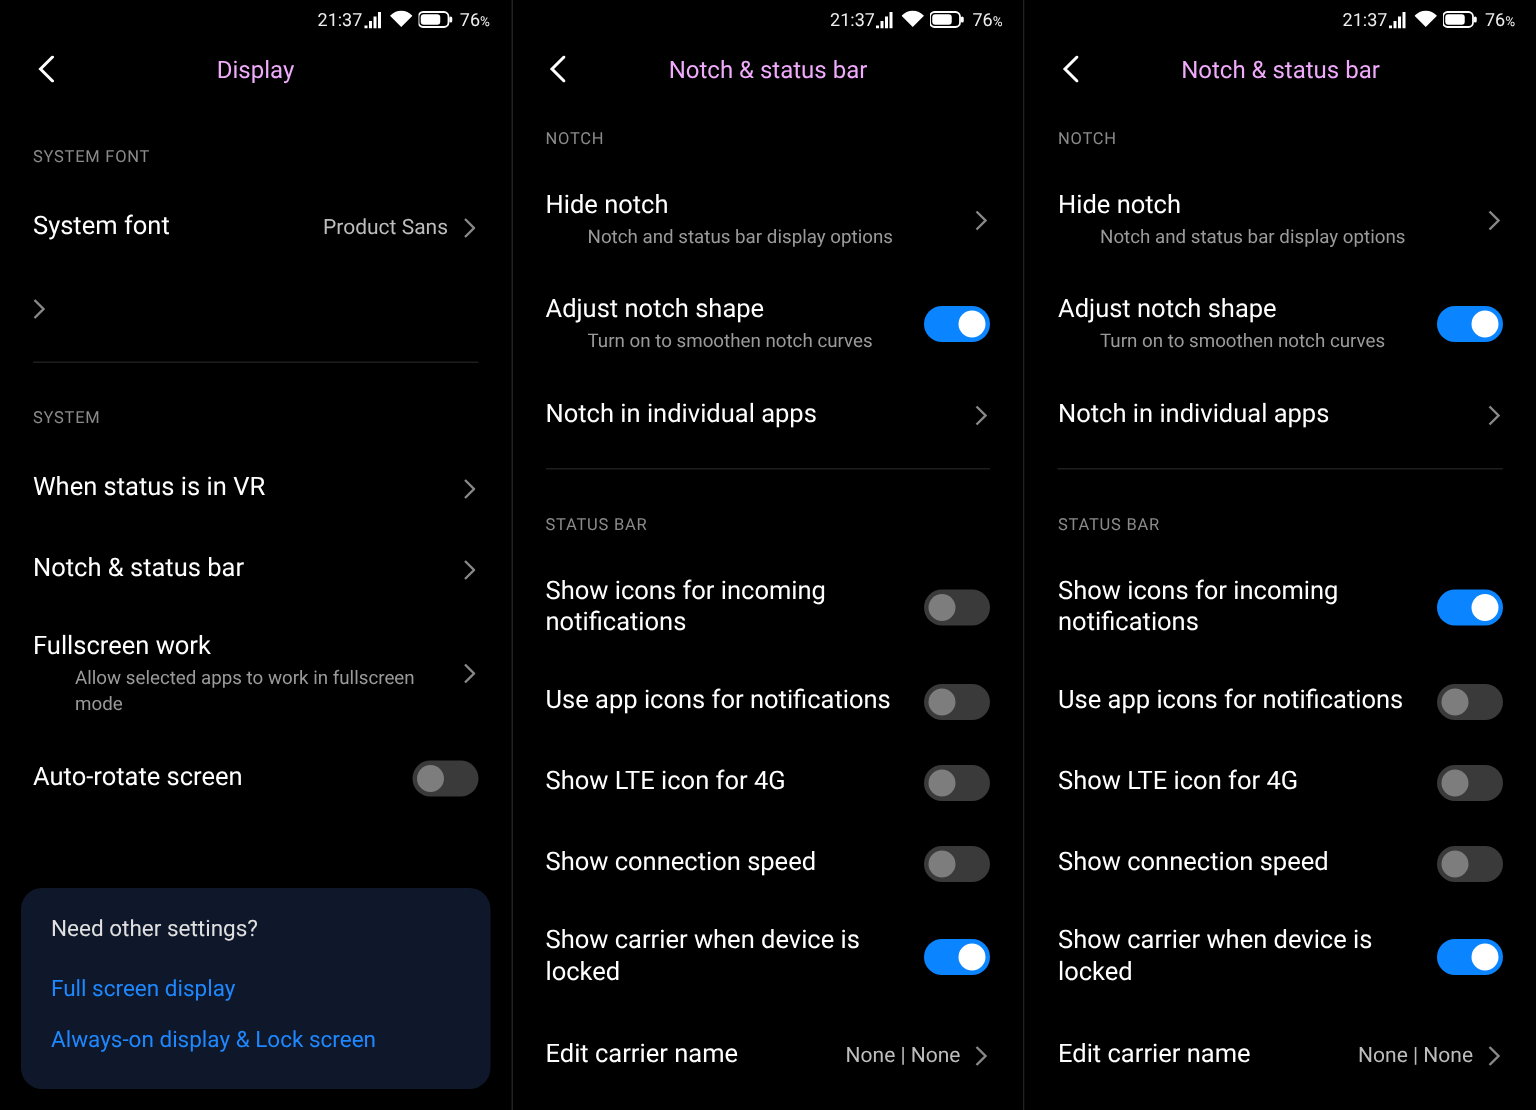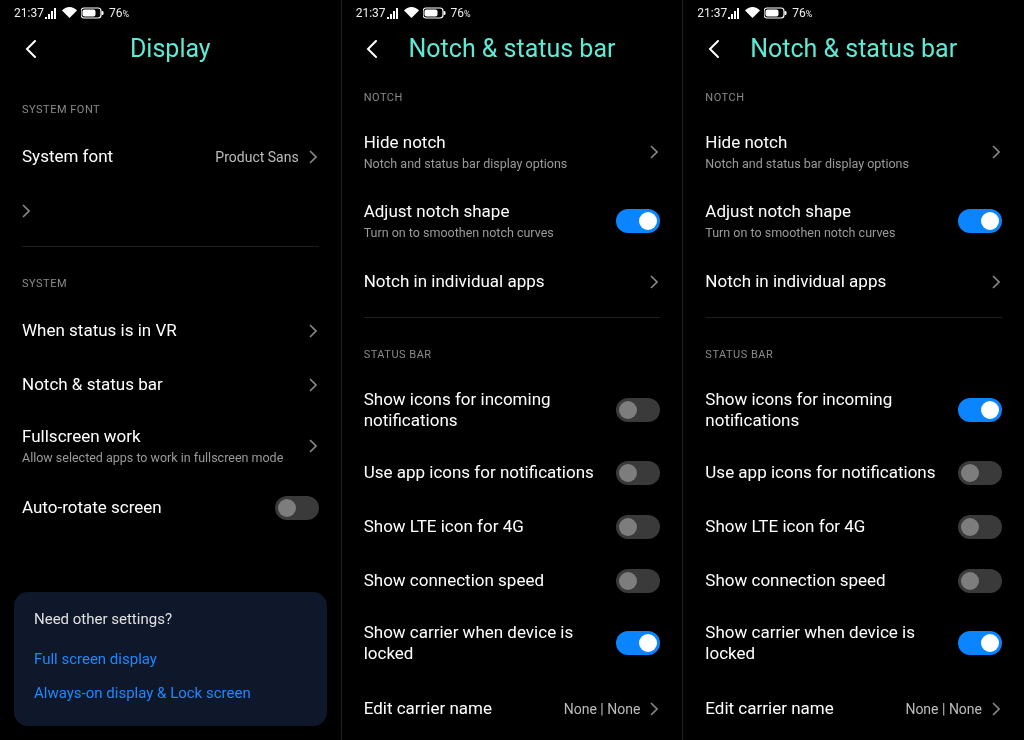--- a/index.html
+++ b/index.html
@@ -2,35 +2,35 @@
 <html><head>
 <meta charset="utf-8">
 <style>
   * { box-sizing: border-box; margin: 0; padding: 0; }
   html, body { width: 1024px; height: 740px; overflow: hidden; background:#000; font-family: -apple-system, "Segoe UI", Roboto, Arial, sans-serif; }
   .screens { display:flex; width:1024px; height:740px; }
   .screen { flex:1; background:#000; color:#fff; position:relative; height:740px; overflow:hidden; }
   .screen:not(:last-child){ border-right:1px solid #222; }
 
   
-  .statusbar { display:flex; justify-content:flex-start; align-items:center; padding:6px 14px 4px; font-size:12px; color:#eee; }
+  .statusbar { display:flex; justify-content:flex-end; align-items:center; padding:6px 14px 4px; font-size:12px; color:#eee; }
   .statusbar .right { display:flex; align-items:center; gap:4px; }
   .sig, .wifi, .batt { display:inline-block; }
   .sig svg, .wifi svg, .batt svg { display:block; }
 
   .titlebar { display:flex; align-items:center; padding:10px 18px 18px; }
   .back { width:24px; height:24px; display:flex; align-items:center; justify-content:center; color:#fff; }
-  .title { flex:1; text-align:center; font-size:25px; font-weight:400; color:#5eead4; padding-right:24px; }
+  .title { flex:1; text-align:center; font-size:16px; font-weight:400; color:#f0abfc; padding-right:24px; }
 
   .section-label { font-size:11px; letter-spacing:0.5px; color:#8a8a8a; padding:22px 22px 14px; }
 
   .row { display:flex; align-items:center; padding:14px 22px; min-height:54px; }
   .row .txt { flex:1; min-width:0; }
   .row .txt .primary { font-size:17px; color:#fff; line-height:1.25; }
-  .row .txt .secondary { font-size:12.5px; color:#9a9a9a; margin-top:3px; line-height:1.3; }
+  .row .txt .secondary { font-size:12.5px; color:#9a9a9a; margin-top:3px; line-height:1.3;margin-left:28px; }
   .row .value { font-size:14px; color:#bdbdbd; margin-right:10px; }
   .chev { width:10px; color:#888; display:flex; align-items:center; }
   .chev svg{display:block;}
 
   .divider { height:1px; background:#1e1e1e; margin:8px 22px; }
 
   
   .toggle { width:44px; height:24px; border-radius:14px; background:#3a3a3a; position:relative; flex:0 0 auto; }
   .toggle .knob { position:absolute; width:18px; height:18px; border-radius:50%; background:#7d7d7d; top:3px; left:3px; transition:none; }
   .toggle.on { background:#0a84ff; }

